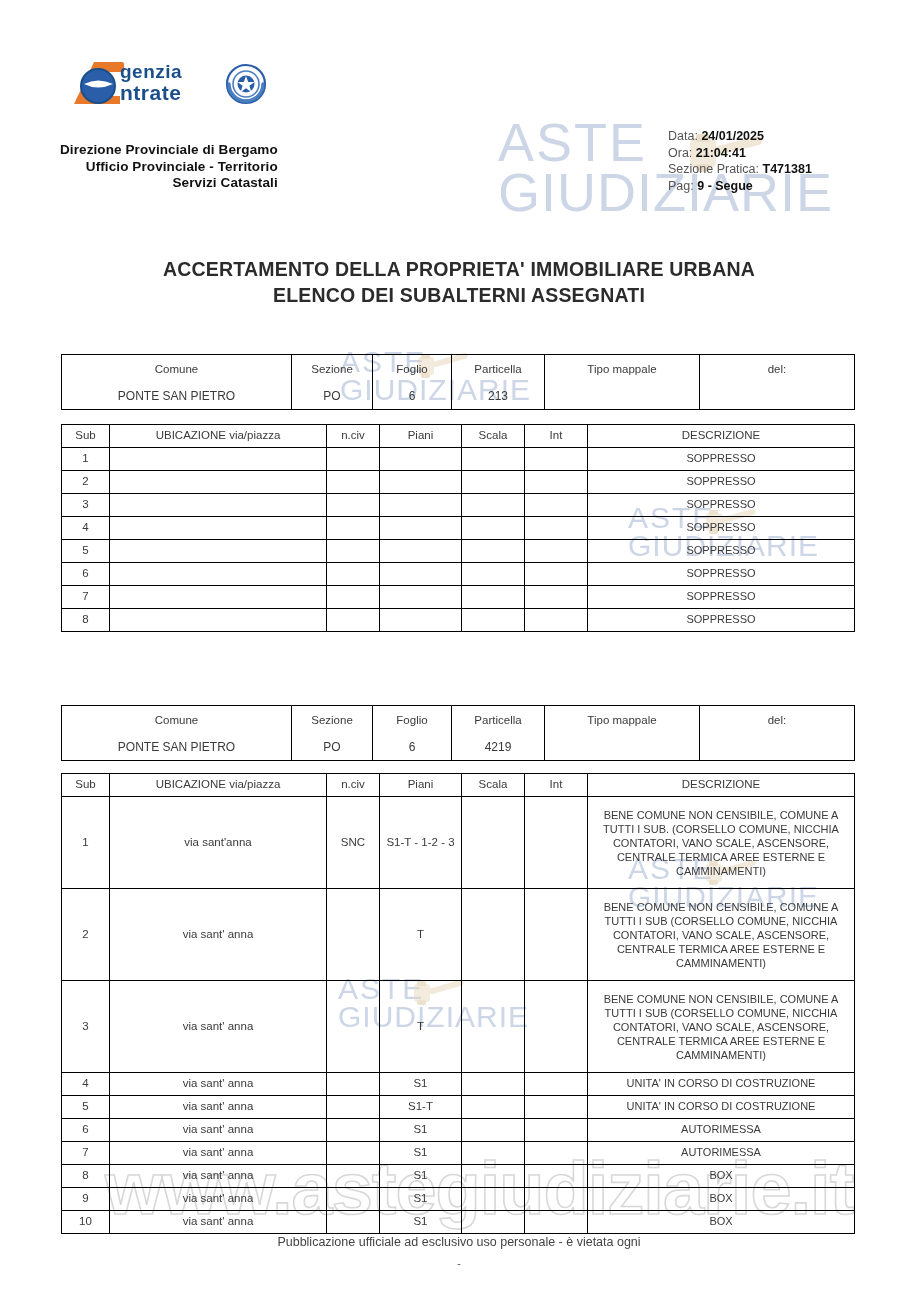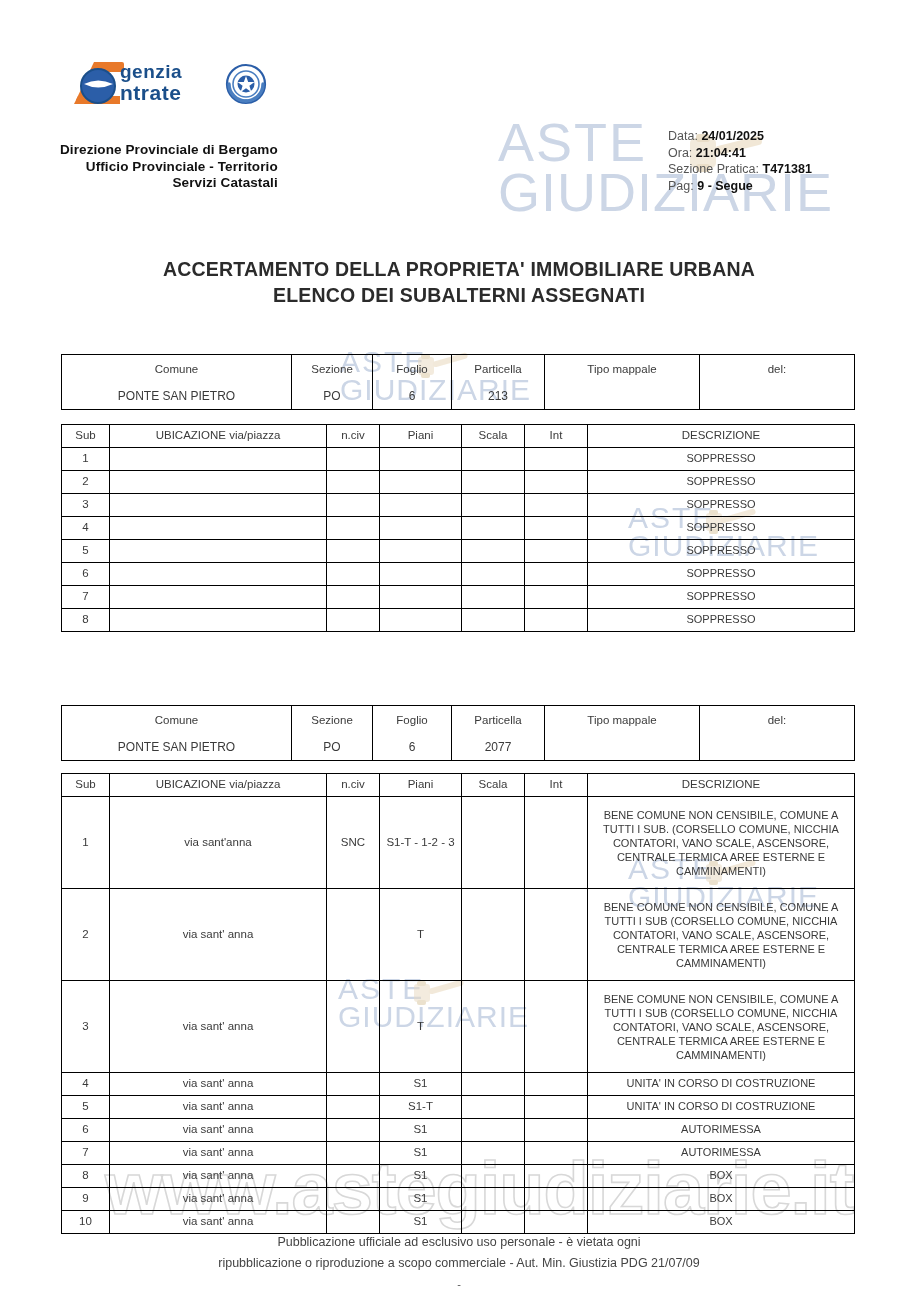--- a/index.html
+++ b/index.html
@@ -440,21 +440,21 @@
         <td>Sezione</td>
         <td>Foglio</td>
         <td>Particella</td>
         <td>Tipo mappale</td>
         <td>del:</td>
       </tr>
       <tr class="val">
         <td>PONTE SAN PIETRO</td>
         <td>PO</td>
         <td>6</td>
-        <td>2077</td>
+        <td>4219</td>
         <td></td>
         <td></td>
       </tr>
     </tbody>
   </table>
 
   <table class="tbl sub-tbl" style="top:773px;">
     <colgroup>
       <col style="width:48px">
         <col style="width:217px">
@@ -563,17 +563,16 @@
         <td>S1</td>
         <td></td>
         <td></td>
         <td class="desc">BOX</td>
       </tr>
     </tbody>
   </table>
 
   <div class="footer">
     <span class="fl">Pubblicazione ufficiale ad esclusivo uso personale - è vietata ogni</span>
-    <span class="fl">ripubblicazione o riproduzione a scopo commerciale - Aut. Min. Giustizia PDG 21/07/09</span>
     <span class="dash">-</span>
   </div>
 
 </div>
 
 </body></html>

